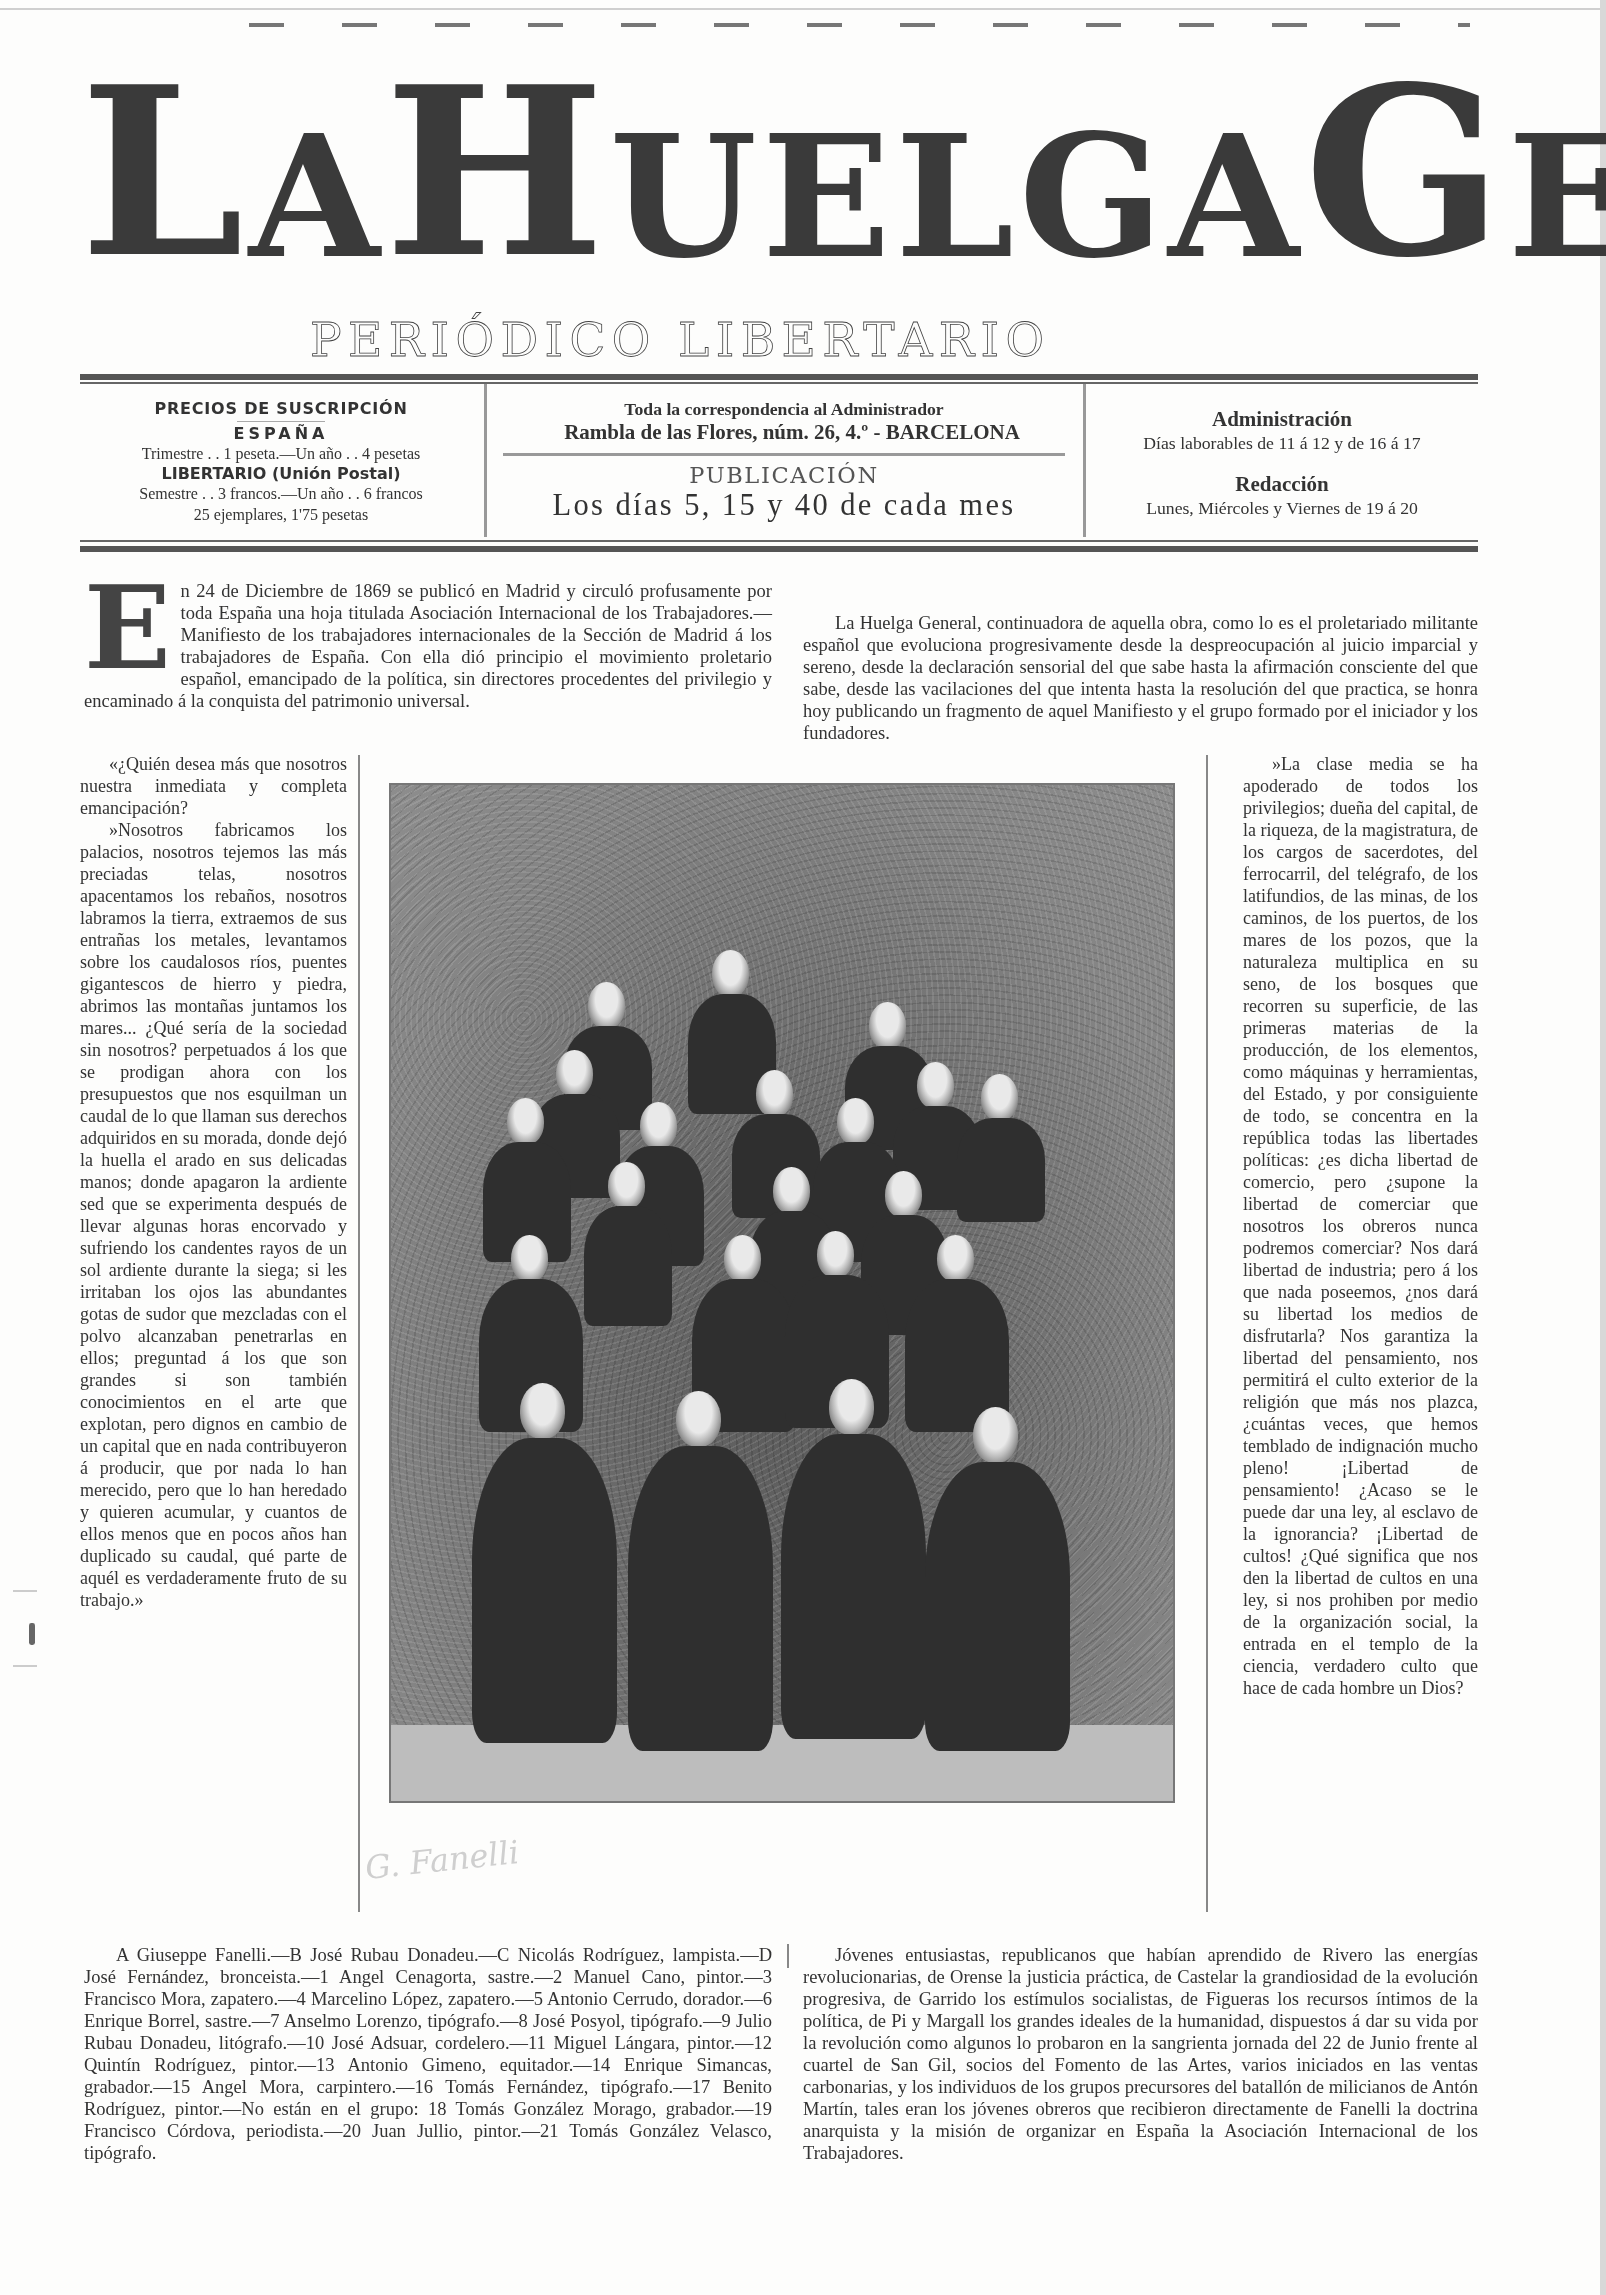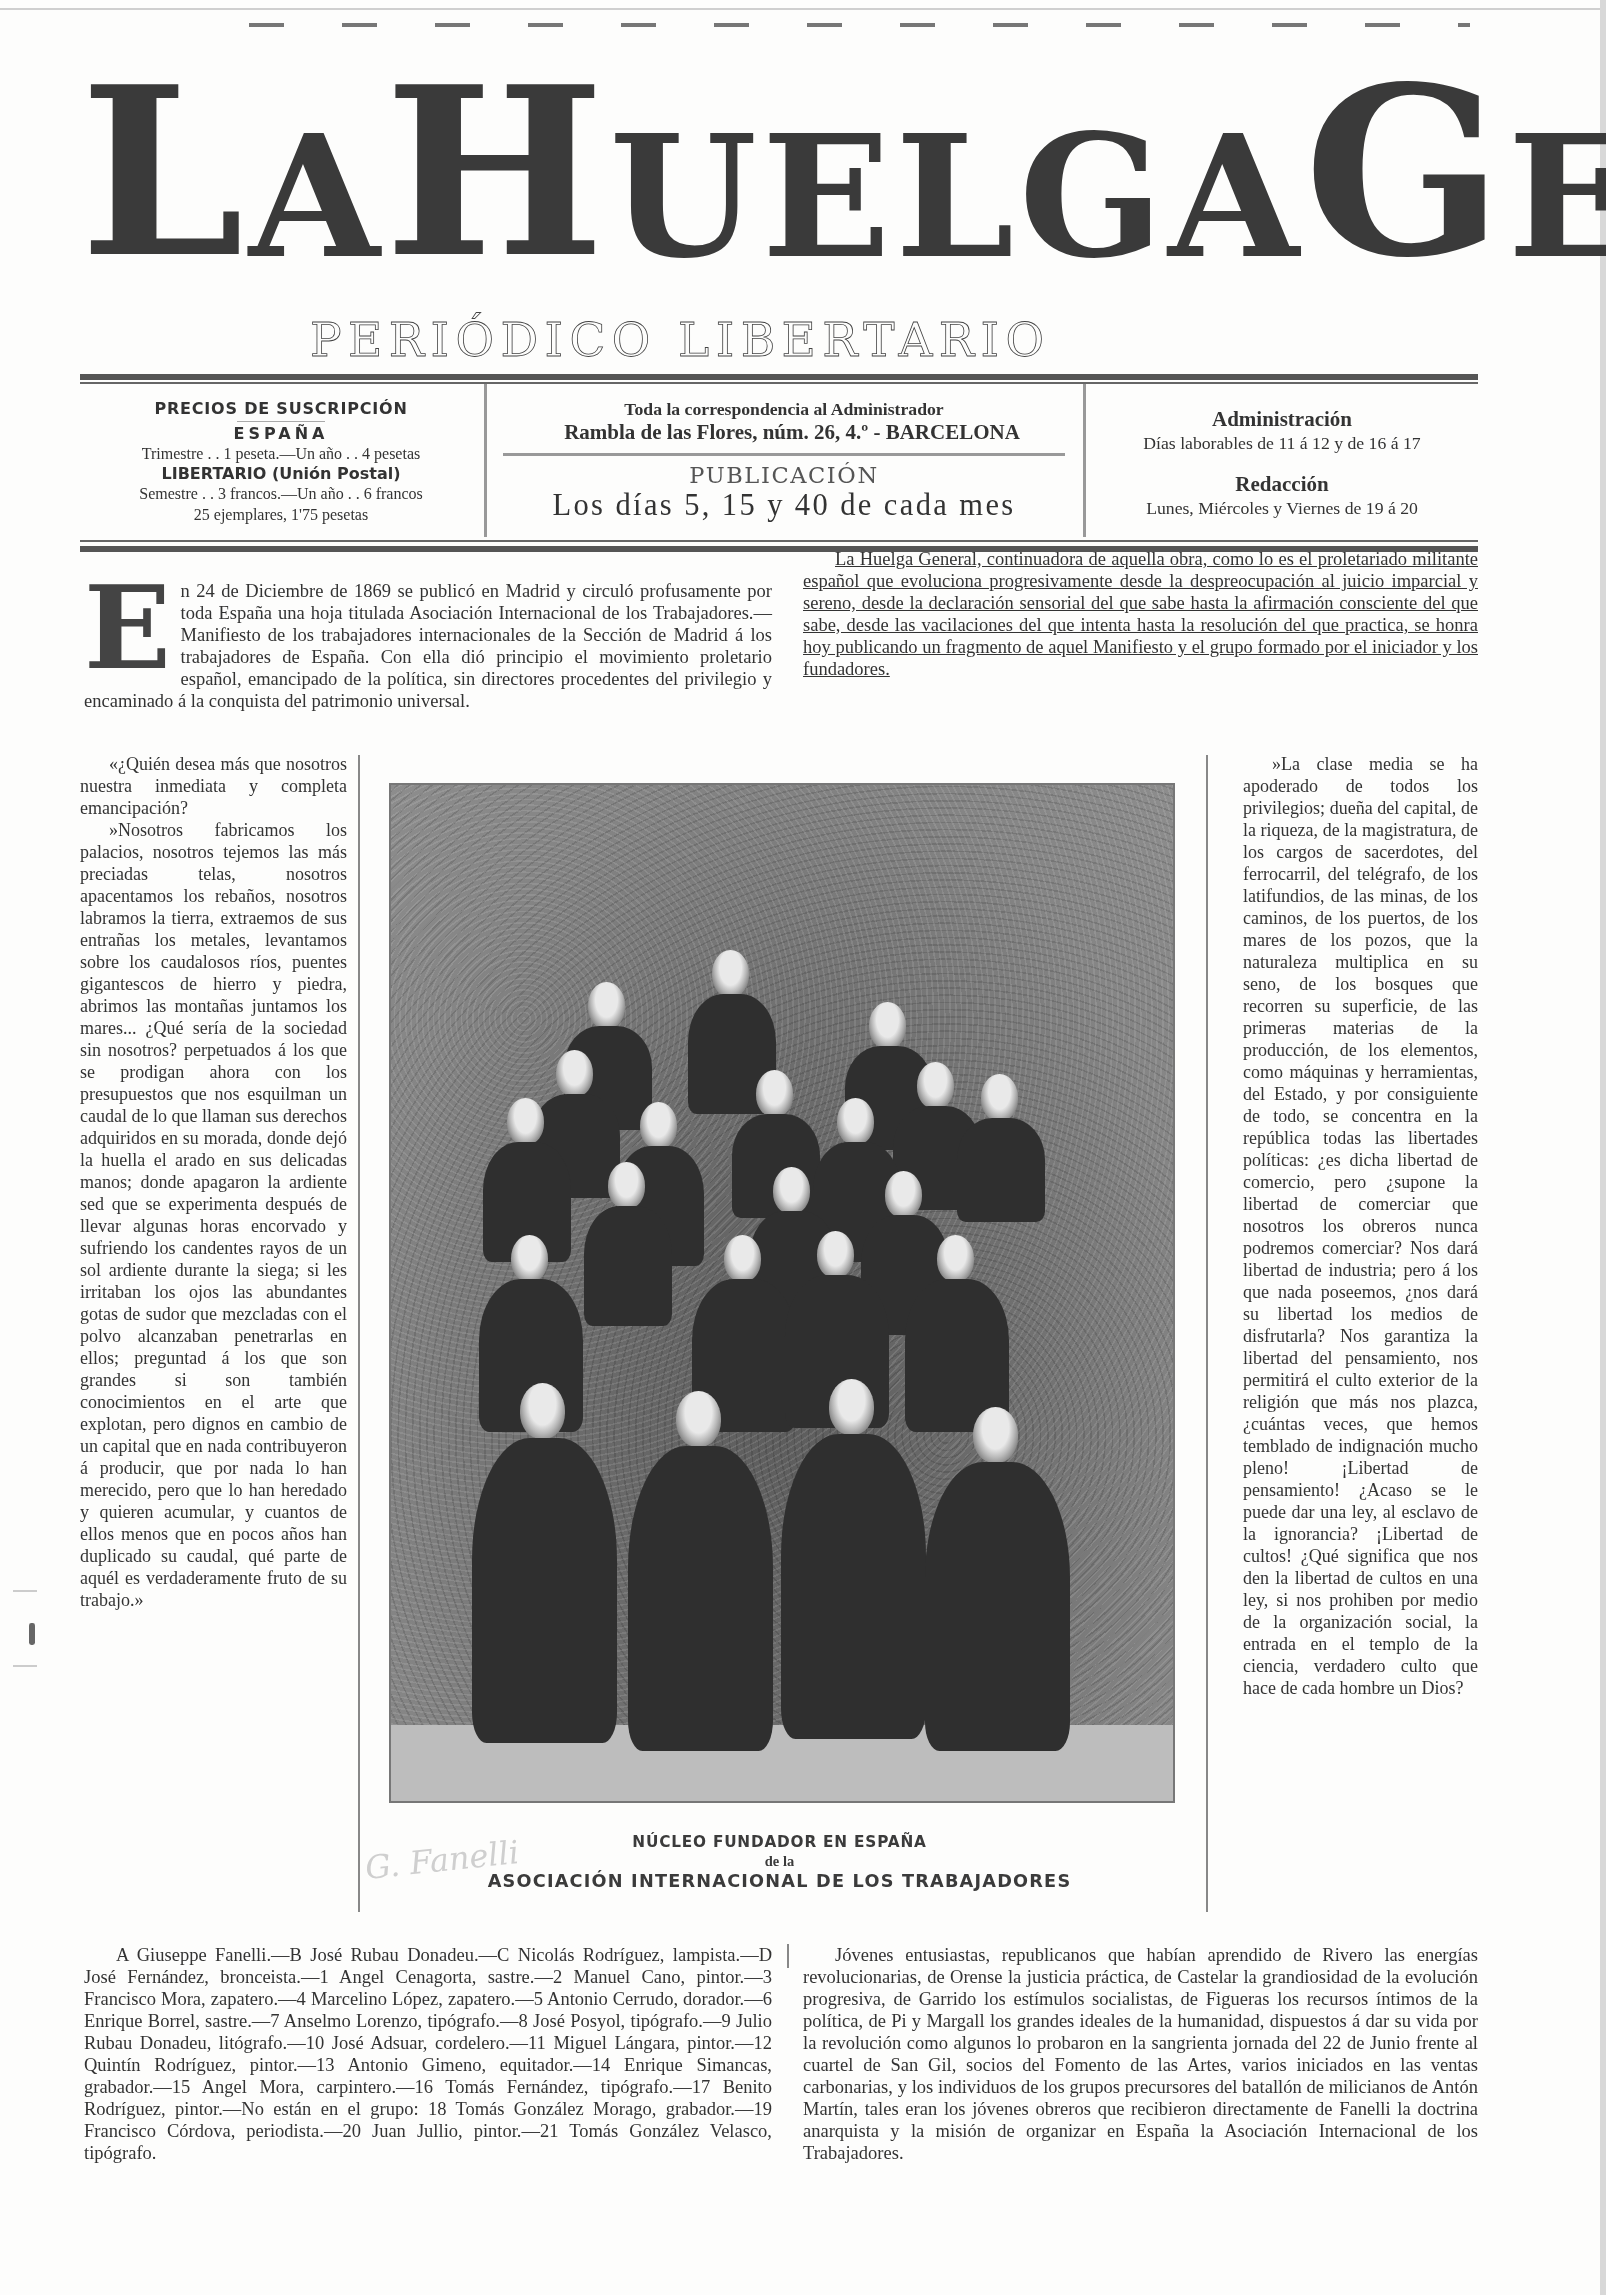--- a/index.html
+++ b/index.html
@@ -44,21 +44,21 @@
   .info-box .addr { font-weight: bold; font-size: 21px; padding-left: 16px; }
   .info-box .rt-h { font-weight: bold; font-size: 21px; margin-top: 22.5px; }
   .info-box .rt-t { font-size: 17.7px; margin-top: 1.6px; }
 
   .text { font-family: "Liberation Serif", serif; color: #333; text-align: justify; }
   .col { position: absolute; font-size: 18.5px; line-height: 22px; }
 
   .intro-left { left: 84px; top: 580px; width: 688px; }
   .dropcap { float: left; font-family: "DejaVu Serif", serif; font-size: 114px; line-height: 90px;
     color: #444; margin: 3.2px 9.6px 0 0; font-weight: bold; }
-  .intro-right { left: 803px; top: 548px; width: 675px; text-indent: 32px; text-decoration: underline; }
+  .intro-right { left: 803px; top: 612px; width: 675px; text-indent: 32px; }
 
   .left-narrow { left: 80px; top: 753px; width: 267px; font-size: 18px; line-height: 22px; }
   .right-narrow { left: 1243px; top: 753px; width: 235px; font-size: 18px; line-height: 22px; }
   .left-narrow p, .right-narrow p { text-indent: 29px; }
 
   .col-line { position: absolute; width: 1.6px; background: #888; }
 
   .photo-frame { position: absolute; left: 389px; top: 783px; width: 786px; height: 1020px;
     border: 2.4px solid #777; background: #7a7a7a; overflow: hidden; }
   .photo-bg { position: absolute; inset: 0;
@@ -251,25 +251,20 @@
         <div class="body" style="left:-48px;top:55px;width:145px;height:289px;"></div>
       </div>
   </div>
 
   <div class="col-line" style="left:1206px; top:755px; height:1157px;"></div>
   <div class="col text right-narrow">
     <p>»La clase media se ha apoderado de todos los privilegios; dueña del capital, de la riqueza, de la magistratura, de los cargos de sacerdotes, del ferrocarril, del telégrafo, de los latifundios, de las minas, de los caminos, de los puertos, de los mares de los pozos, que la naturaleza multiplica en su seno, de los bosques que recorren su superficie, de las primeras materias de la producción, de los elementos, como máquinas y herramientas, del Estado, y por consiguiente de todo, se concentra en la república todas las libertades políticas: ¿es dicha libertad de comercio, pero ¿supone la libertad de comerciar que nosotros los obreros nunca podremos comerciar? Nos dará libertad de industria; pero á los que nada poseemos, ¿nos dará su libertad los medios de disfrutarla? Nos garantiza la libertad del pensamiento, nos permitirá el culto exterior de la religión que más nos plazca, ¿cuántas veces, que hemos temblado de indignación mucho pleno! ¡Libertad de pensamiento! ¿Acaso se le puede dar una ley, al esclavo de la ignorancia? ¡Libertad de cultos! ¿Qué significa que nos den la libertad de cultos en una ley, si nos prohiben por medio de la organización social, la entrada en el templo de la ciencia, verdadero culto que hace de cada hombre un Dios?</p>
   </div>
 
   <div class="sig">G. Fanelli</div>
-  <div class="caption">
-    <div class="c1">NÚCLEO FUNDADOR EN ESPAÑA</div>
-    <div class="c2">de la</div>
-    <div class="c3">ASOCIACIÓN INTERNACIONAL DE LOS TRABAJADORES</div>
-  </div>
 
   <div class="col text names">A Giuseppe Fanelli.—B José Rubau Donadeu.—C Nicolás Rodríguez, lampista.—D José Fernández, bronceista.—1 Angel Cenagorta, sastre.—2 Manuel Cano, pintor.—3 Francisco Mora, zapatero.—4 Marcelino López, zapatero.—5 Antonio Cerrudo, dorador.—6 Enrique Borrel, sastre.—7 Anselmo Lorenzo, tipógrafo.—8 José Posyol, tipógrafo.—9 Julio Rubau Donadeu, litógrafo.—10 José Adsuar, cordelero.—11 Miguel Lángara, pintor.—12 Quintín Rodríguez, pintor.—13 Antonio Gimeno, equitador.—14 Enrique Simancas, grabador.—15 Angel Mora, carpintero.—16 Tomás Fernández, tipógrafo.—17 Benito Rodríguez, pintor.—No están en el grupo: 18 Tomás González Morago, grabador.—19 Francisco Córdova, periodista.—20 Juan Jullio, pintor.—21 Tomás González Velasco, tipógrafo.</div>
   <div class="col-line" style="left:787px; top:1944px; height:24px;"></div>
   <div class="col text youth">Jóvenes entusiastas, republicanos que habían aprendido de Rivero las energías revolucionarias, de Orense la justicia práctica, de Castelar la grandiosidad de la evolución progresiva, de Garrido los estímulos socialistas, de Figueras los recursos íntimos de la política, de Pi y Margall los grandes ideales de la humanidad, dispuestos á dar su vida por la revolución como algunos lo probaron en la sangrienta jornada del 22 de Junio frente al cuartel de San Gil, socios del Fomento de las Artes, varios iniciados en las ventas carbonarias, y los individuos de los grupos precursores del batallón de milicianos de Antón Martín, tales eran los jóvenes obreros que recibieron directamente de Fanelli la doctrina anarquista y la misión de organizar en España la Asociación Internacional de los Trabajadores.</div>
 
   <div class="margin-mark">
       <span></span>
     </div>
 </div>
 

